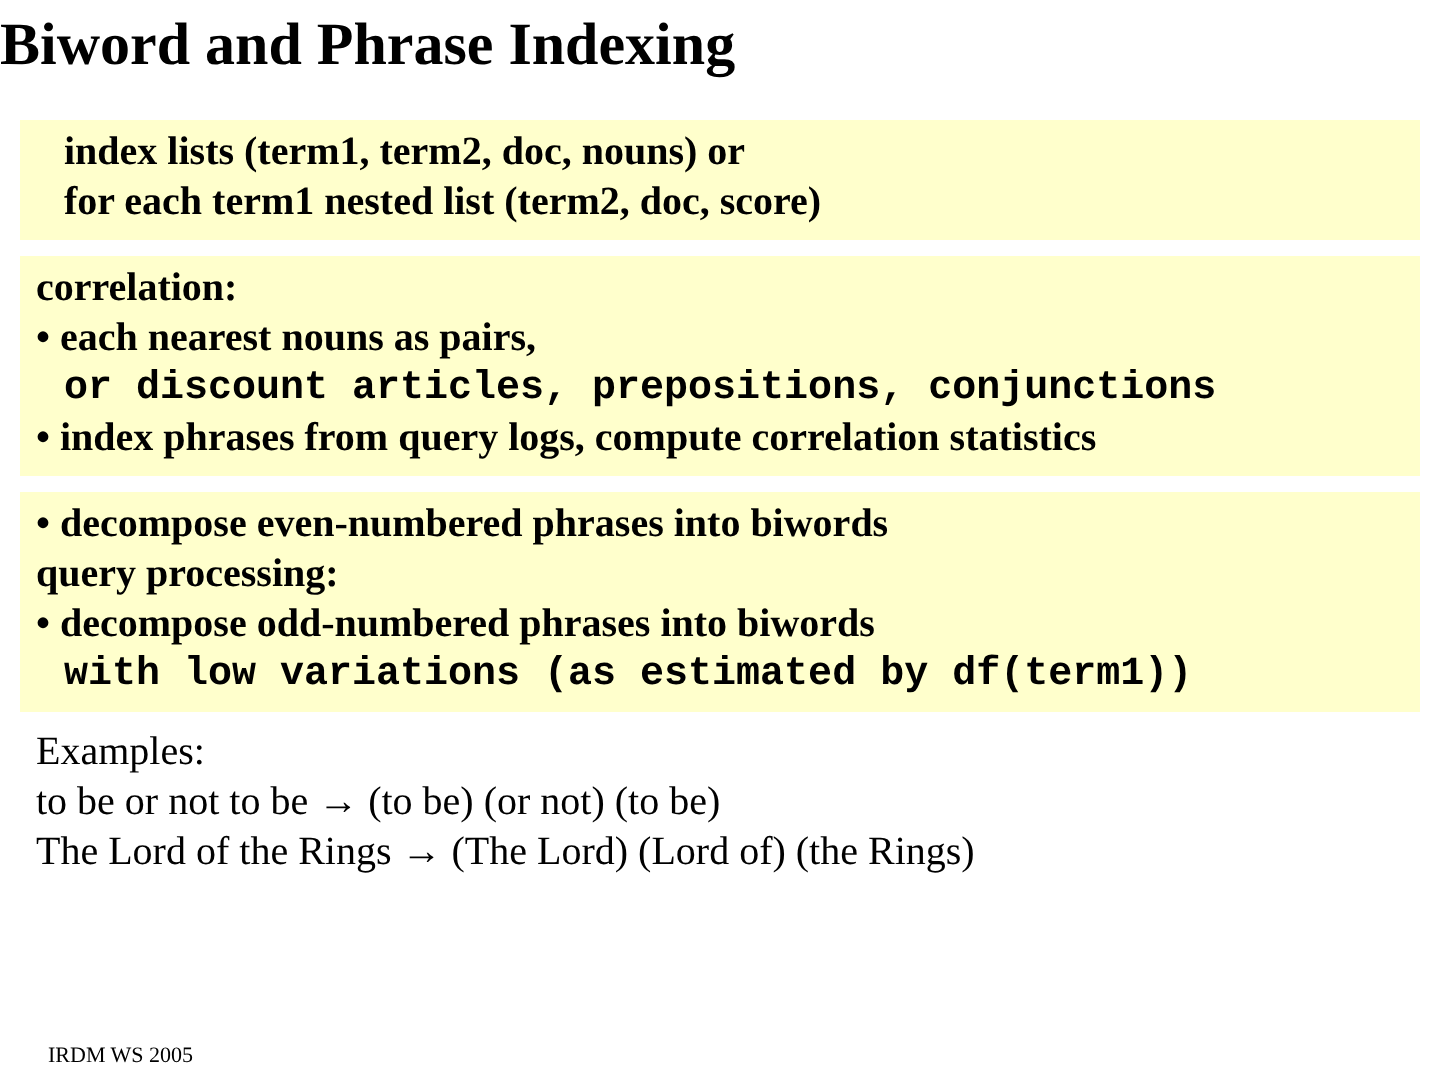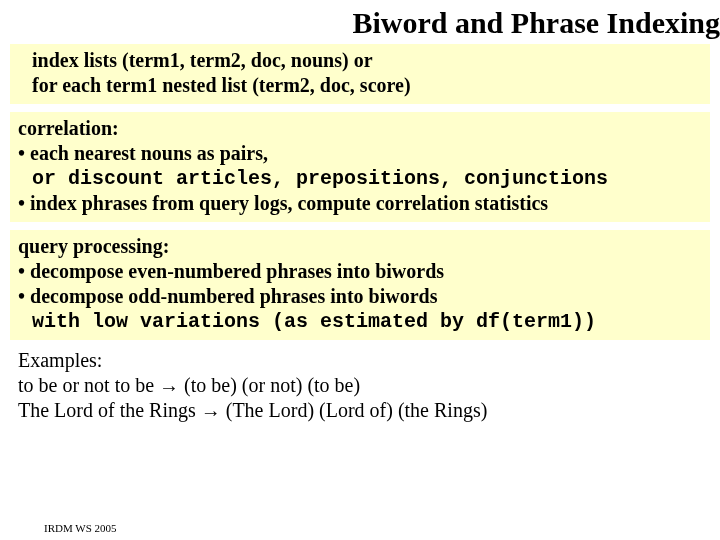--- a/index.html
+++ b/index.html
@@ -11,46 +11,46 @@
     font-family: "Times New Roman", Times, serif;
     color: #000;
     overflow: hidden;
   }
   .slide {
     width: 720px;
     height: 540px;
     position: relative;
   }
   .title {
-    text-align: right;
+    text-align: left;
     font-size: 30px;
     font-weight: bold;
     padding-top: 6px;
-    padding-bottom: 4px;
+    padding-bottom: 20px;
   }
   .block {
     background: #ffffcc;
     margin: 0 10px 8px 10px;
     padding: 4px 8px 6px 8px;
     font-size: 20px;
     font-weight: bold;
     line-height: 1.25;
   }
   .indent1 { padding-left: 14px; }
   .indent2 { padding-left: 14px; font-family: Liberation Mono, monospace; }
   .examples {
     margin: 2px 10px 0 10px;
     padding: 0 8px 0 8px;
     font-size: 20px;
     line-height: 1.25;
   }
   .examples .label { }
   .footer {
     position: absolute;
-    left: 44px;
+    left: 24px;
     bottom: 6px;
     font-size: 11px;
     font-weight: normal;
     font-family: "Times New Roman", Times, serif;
   }
   .arrow { font-family: "Times New Roman", Times, serif; }
 </style>
 </head>
 <body>
 
@@ -64,22 +64,22 @@
   </div>
 
   <div class="block">
     <div>correlation:</div>
     <div>• each nearest nouns as pairs,</div>
     <div class="indent2">or discount articles, prepositions, conjunctions</div>
     <div>• index phrases from query logs, compute correlation statistics</div>
   </div>
 
   <div class="block">
+    <div>• decompose even-numbered phrases into biwords</div>
     <div>query processing:</div>
-    <div>• decompose even-numbered phrases into biwords</div>
     <div>• decompose odd-numbered phrases into biwords</div>
     <div class="indent2">with low variations (as estimated by df(term1))</div>
   </div>
 
   <div class="examples">
     <div class="label">Examples:</div>
     <div class="arrow">to be or not to be → (to be) (or not) (to be)</div>
     <div class="arrow">The Lord of the Rings → (The Lord) (Lord of) (the Rings)</div>
   </div>
 

